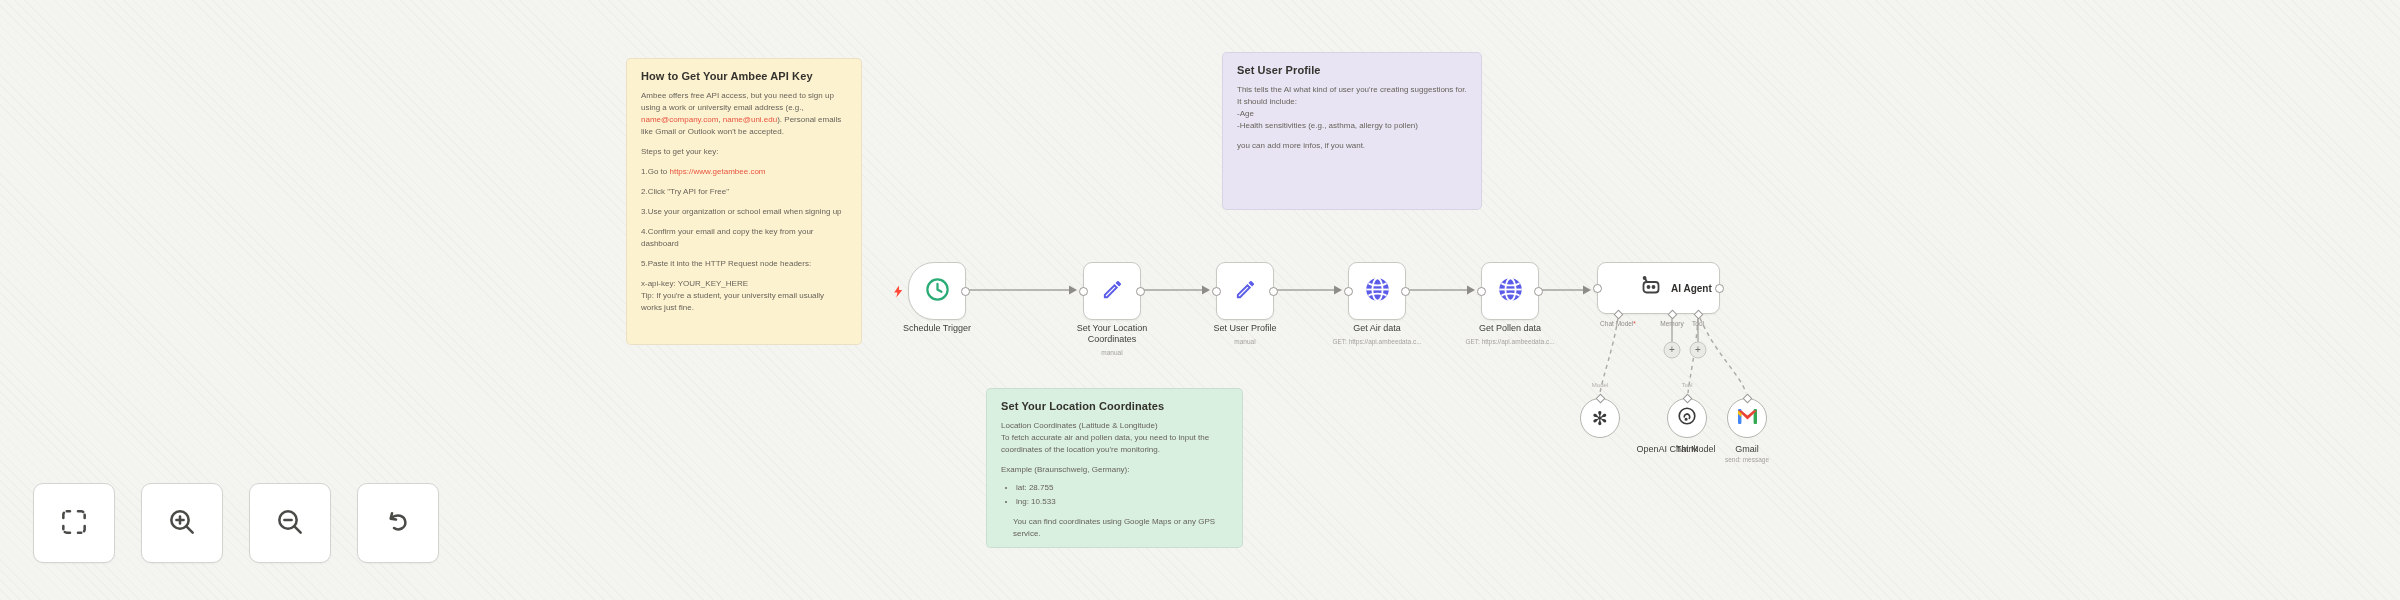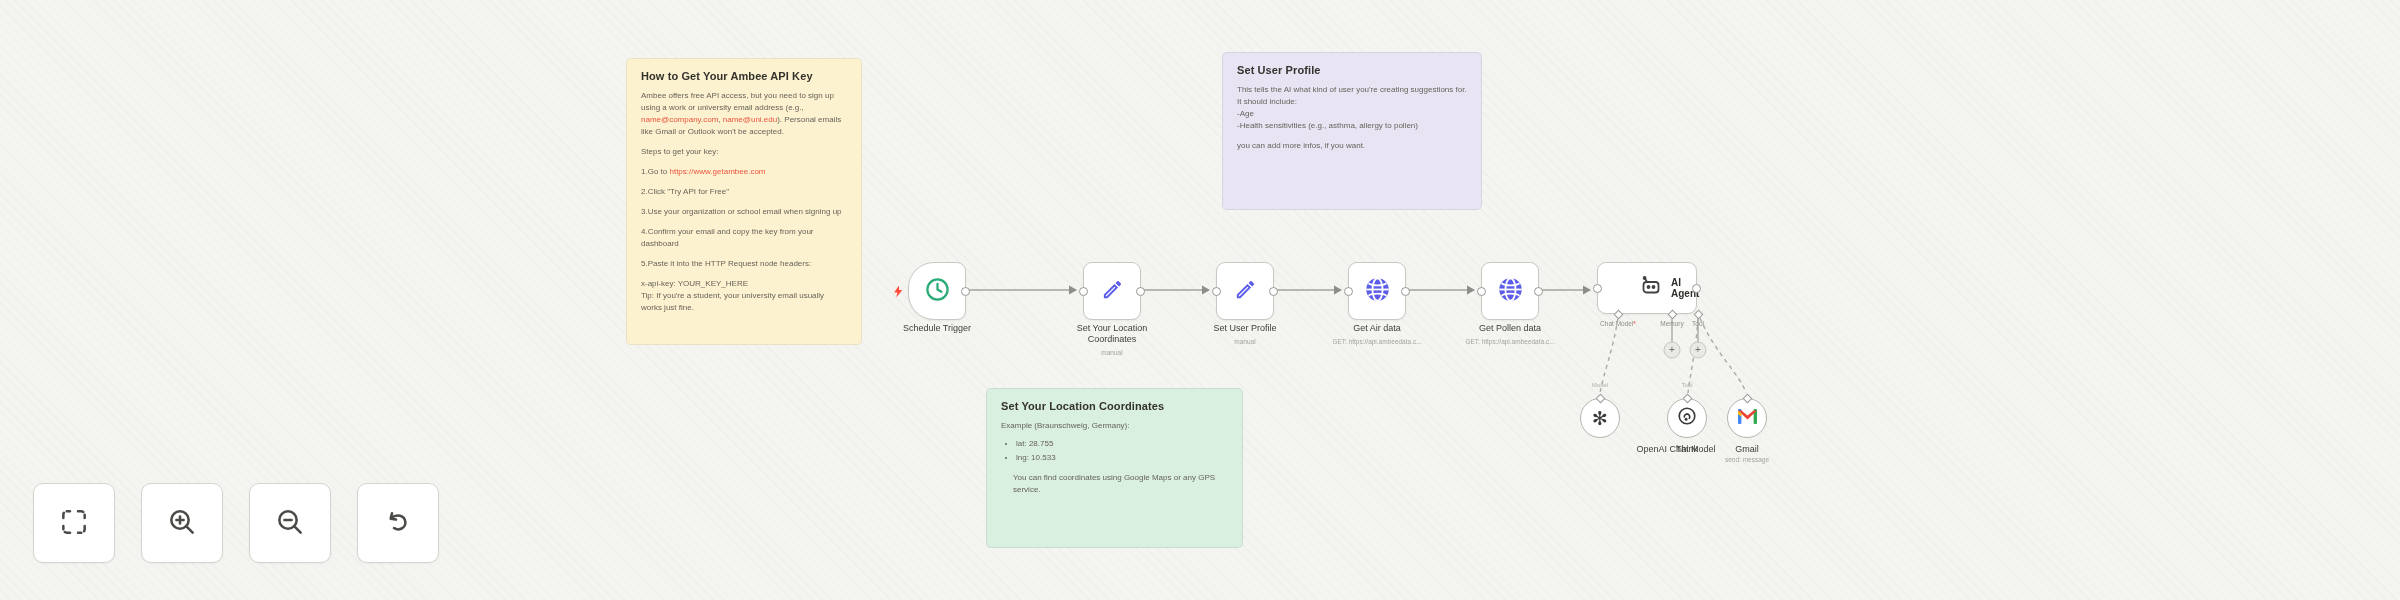--- a/index.html
+++ b/index.html
@@ -107,20 +107,21 @@
       <div class="note" style="left: 1222px; top: 52px; width: 260px; height: 158px; background: rgb(232, 228, 244);">
         <div class="note-title">Set User Profile</div>
         <div class="note-body">
           <p><span>This tells the AI what kind of user you're creating suggestions for.</span><br><span>It should include:</span><br><span>-Age</span><br><span>-Health sensitivities (e.g., asthma, allergy to pollen)</span></p>
           <p><span>you can add more infos, if you want.</span></p>
         </div>
       </div>
       <div class="note" style="left: 986px; top: 388px; width: 257px; height: 160px; background: rgb(217, 239, 224);">
         <div class="note-title">Set Your Location Coordinates</div>
         <div class="note-body">
+          <p><span>Location Coordinates (Latitude &amp; Longitude)</span><br><span>To fetch accurate air and pollen data, you need to input the coordinates of the location you're monitoring.</span></p>
           <p><span>Example (Braunschweig, Germany):</span></p>
           <ul>
             <li>lat: 28.755</li>
             <li>lng: 10.533</li>
           </ul>
           <p class="quote"><span>You can find coordinates using Google Maps or any GPS service.</span></p>
         </div>
       </div>
     </div>
   <div id="nodes-layer">
@@ -185,21 +186,21 @@
                 <path d="M4 6.5 C7 9 17 9 20 6.5 M4 17.5 C7 15 17 15 20 17.5"></path>
               </g>
             </svg></span>
           <div class="port in"></div>
           <div class="port out"></div>
         </div>
         <div class="node-label">Get Pollen data</div>
         <div class="node-sub" style="top: 76px;">GET: https://api.ambeedata.c...</div>
       </div>
       <div class="node" style="left: 1597px; top: 262px;">
-        <div class="agent-box" style="width: 100px; height: 52px; padding-left: 41px;">
+        <div class="agent-box" style="width: 123px; height: 52px; padding-left: 41px;">
           <span><svg width="24" height="24" viewBox="0 0 24 24" fill="none" stroke="#424242" stroke-width="1.8" stroke-linecap="round">
               <rect x="4.5" y="8" width="15" height="10.5" rx="3"></rect>
               <circle cx="9.5" cy="13" r="1" fill="#424242"></circle>
               <circle cx="14.5" cy="13" r="1" fill="#424242"></circle>
               <line x1="8" y1="8" x2="6" y2="4.5"></line>
               <circle cx="5.6" cy="4" r="1" fill="#424242"></circle>
             </svg></span>
           <span class="agent-name">AI Agent</span>
           <div class="port in"></div>
           <div class="port out"></div>

